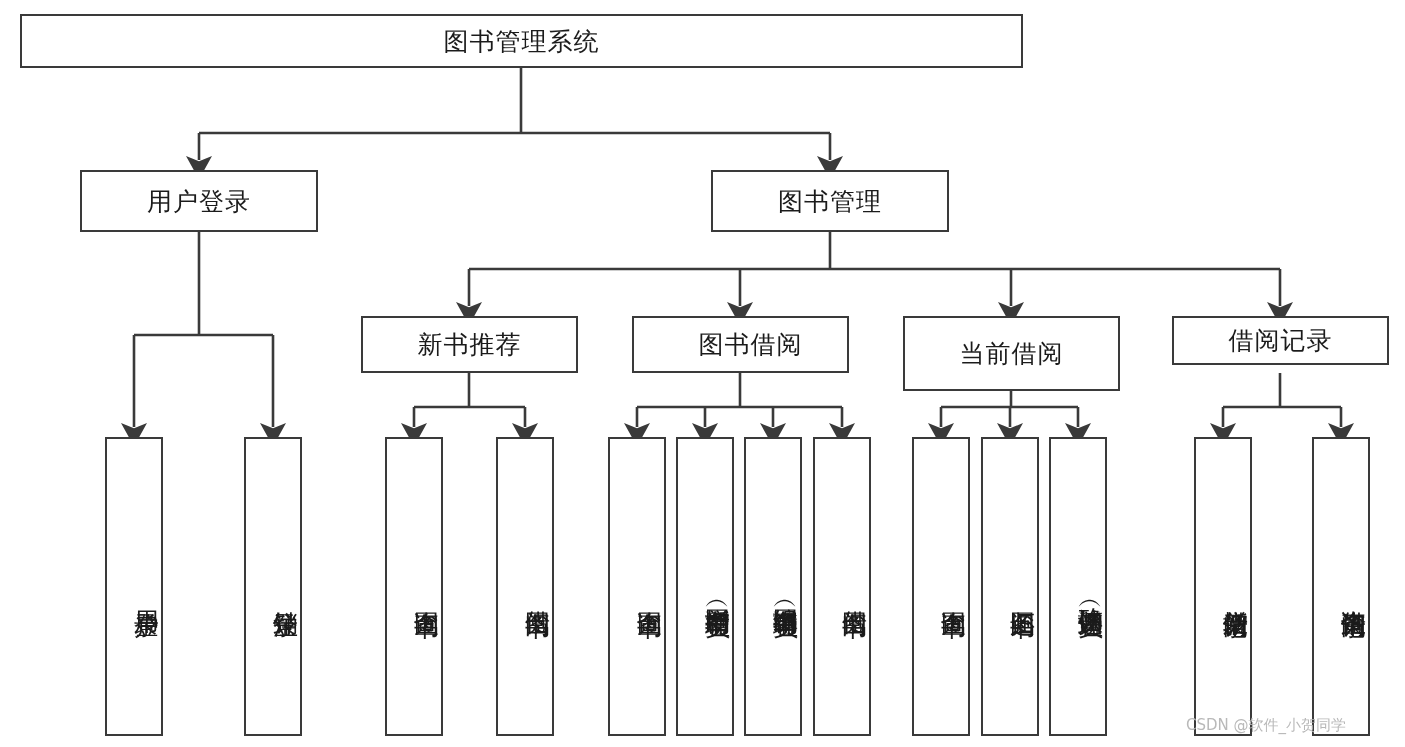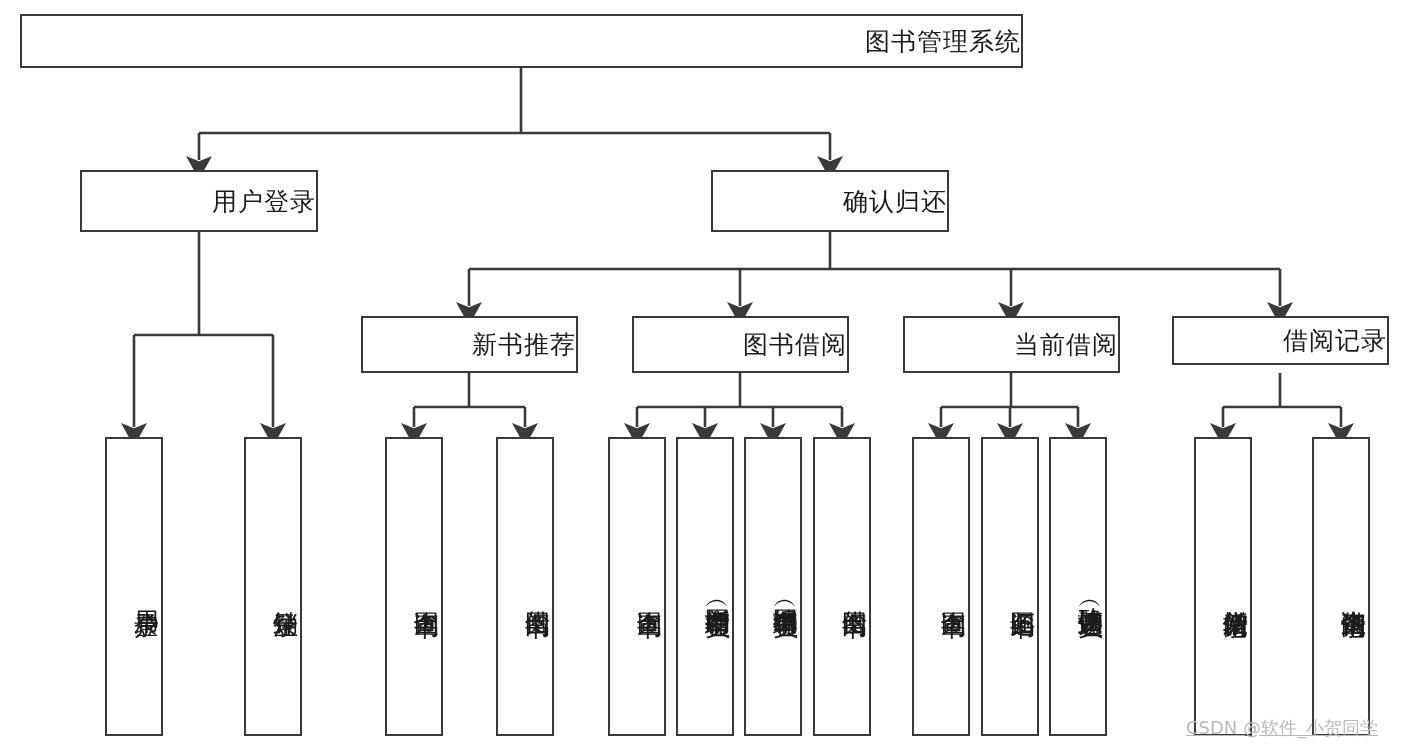--- a/index.html
+++ b/index.html
@@ -30,46 +30,44 @@
     background: #ffffff;
     display: flex;
     align-items: center;
     justify-content: center;
     color: #1b1b1b;
     text-align: center;
   }
   .node.h {
     font-size: 25px;
     letter-spacing: 1px;
-    justify-content: flex-end;
   }
   .node.v {
     writing-mode: vertical-rl;
     text-orientation: upright;
     font-size: 25px;
     line-height: 1.16;
     padding-top: 12px;
     align-items: flex-start;
     justify-content: center;
     letter-spacing: 1px;
   }
   .node.v span {
     writing-mode: vertical-rl;
     text-orientation: upright;
     display: block;
   }
   .watermark {
     position: absolute;
     left: 1186px;
     top: 716px;
-    font-size: 18px;
+    font-size: 15px;
     color: #b9b9b9;
     white-space: nowrap;
     font-family: "DejaVu Sans", "Liberation Sans", sans-serif;
-    text-decoration: underline;
   }
 </style>
 </head>
 <body>
 
 <div id="canvas">
 
   <svg id="wires" viewBox="0 0 1405 747">
     <defs>
       <marker id="arrow" markerWidth="9" markerHeight="10" refX="1.5" refY="5" orient="auto" markerUnits="strokeWidth">
@@ -121,30 +119,30 @@
   </svg>
 
   <div class="node h" style="left:20px; top:14px; width:1003px; height:54px;">
     <span>图书管理系统</span>
   </div>
 
   <div class="node h" style="left:80px; top:170px; width:238px; height:62px;">
     <span>用户登录</span>
   </div>
   <div class="node h" style="left:711px; top:170px; width:238px; height:62px;">
-    <span>确认归还</span>
+    <span>图书管理</span>
   </div>
 
   <div class="node h" style="left:361px; top:316px; width:217px; height:57px;">
     <span>新书推荐</span>
   </div>
   <div class="node h" style="left:632px; top:316px; width:217px; height:57px;padding-left:20px;">
     <span>图书借阅</span>
   </div>
-  <div class="node h" style="left:903px; top:316px; width:217px; height:57px;">
+  <div class="node h" style="left:903px; top:316px; width:217px; height:75px;">
     <span>当前借阅</span>
   </div>
   <div class="node h" style="left:1172px; top:316px; width:217px; height:49px;">
     <span>借阅记录</span>
   </div>
 
   <div class="node v" style="left:105px; top:437px; width:58px; height:299px;">
     <span>用户登录</span>
   </div>
   <div class="node v" style="left:244px; top:437px; width:58px; height:299px;">

